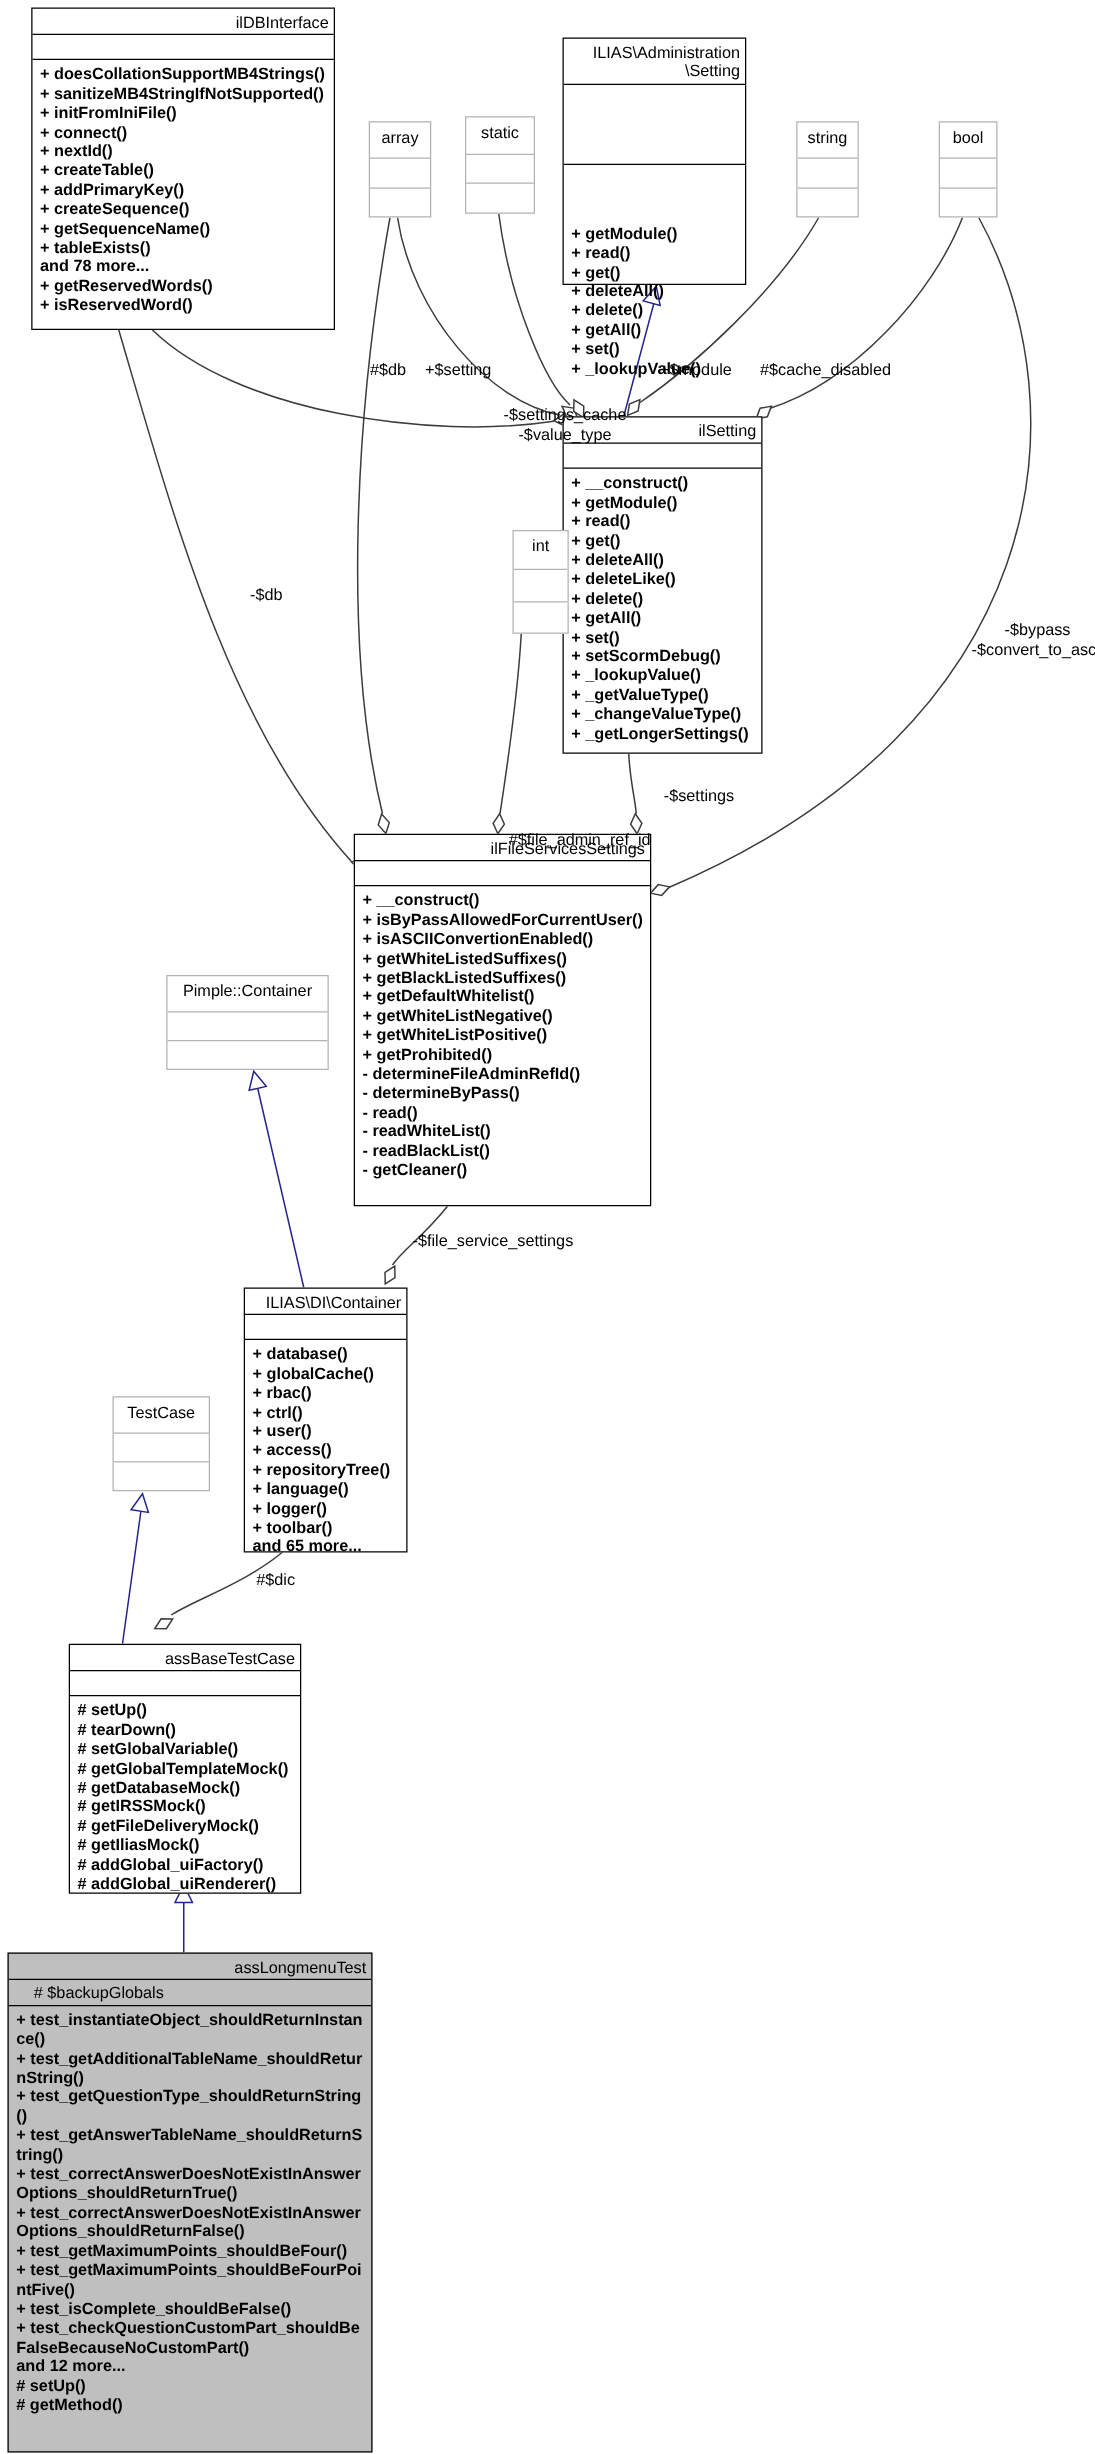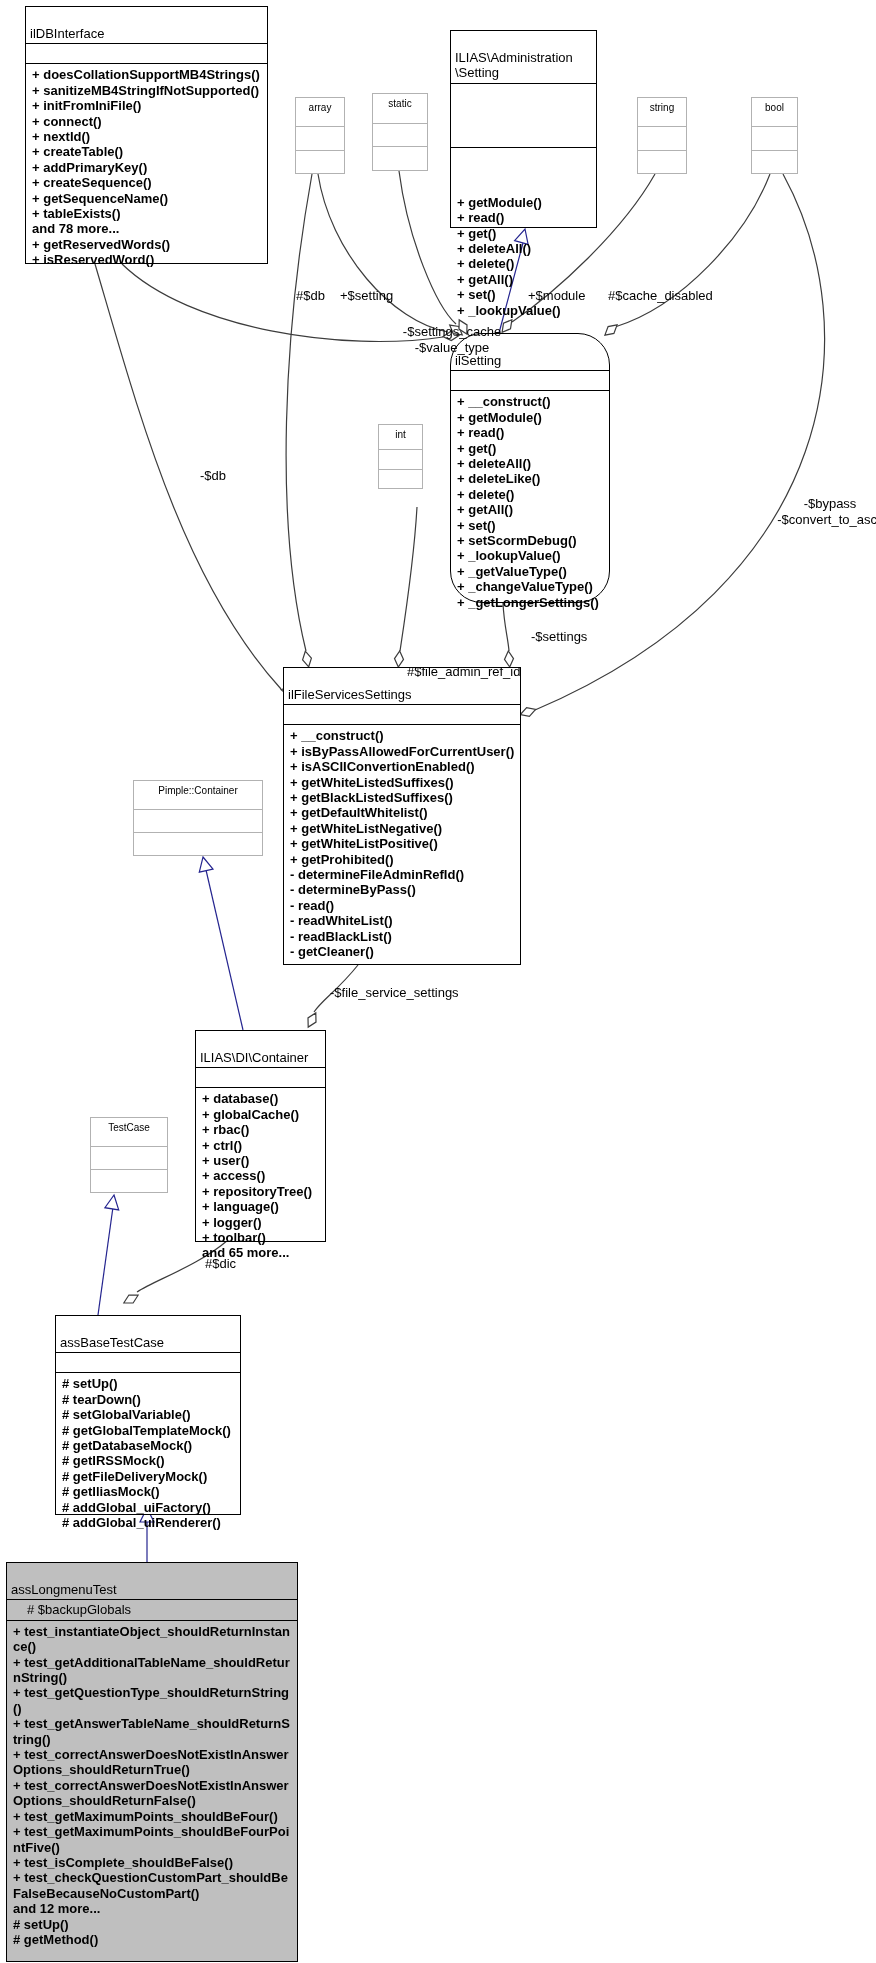--- a/index.html
+++ b/index.html
@@ -3,32 +3,32 @@
 <meta charset="utf-8">
 <style>
   html,body{margin:0;padding:0;background:#fff;}
   #canvas{position:relative;width:876px;height:1963px;background:#ffffff;overflow:hidden;
           font-family:"Liberation Sans","DejaVu Sans",sans-serif;color:#000;}
   svg.edges{position:absolute;left:0;top:0;width:876px;height:1963px;}
 
   
   .cls{position:absolute;background:#ffffff;border:1px solid #000;display:flex;flex-direction:column;
        font-size:13px;line-height:15.4px;box-sizing:border-box;}
-  .cls .ttl{text-align:left;padding:3px 4px 2px;border-bottom:1px solid #000;white-space:pre-line;margin-top:16px;}
+  .cls .ttl{text-align:right;padding:3px 4px 2px;border-bottom:1px solid #000;white-space:pre-line;}
   .cls .attrs{min-height:15px;border-bottom:1px solid #000;padding:2px 20px;}
   .cls .methods{flex:1;padding:3px 4px 3px 6px;font-weight:bold;}
   .cls .methods div{white-space:nowrap;}
 
   
   .hl{background:#bfbfbf;}
   .hl .methods div{white-space:normal;word-break:break-all;}
 
   
   .util{position:absolute;background:#ffffff;border:1px solid #b2b2b2;display:flex;flex-direction:column;
-        text-align:center;font-size:10px;box-sizing:border-box;}
+        text-align:center;font-size:13px;box-sizing:border-box;}
   .util .ttl{flex:1;padding:4px 3px 2px;}
   .util .cell{flex:1;border-top:1px solid #b2b2b2;}
 
   
   .lbl{position:absolute;font-size:13px;line-height:16px;white-space:pre-line;}
   .lbl.center{transform:translateX(-50%);text-align:center;margin-top:43px;}
 </style>
 </head>
 <body>
 
@@ -130,42 +130,42 @@
     <div class="cell"></div>
     <div class="cell"></div>
   </div>
 
   <div class="util" style="left:751px;top:97px;width:47px;height:77px;">
     <div class="ttl">bool</div>
     <div class="cell"></div>
     <div class="cell"></div>
   </div>
 
-  <div class="cls" style="left:450px;top:333px;width:160px;height:270px;border-radius:32px;">
+  <div class="cls" style="left:450px;top:333px;width:160px;height:270px;">
     <div class="ttl">ilSetting</div>
     <div class="attrs"></div>
     <div class="methods">
         <div>+ __construct()</div>
         <div>+ getModule()</div>
         <div>+ read()</div>
         <div>+ get()</div>
         <div>+ deleteAll()</div>
         <div>+ deleteLike()</div>
         <div>+ delete()</div>
         <div>+ getAll()</div>
         <div>+ set()</div>
         <div>+ setScormDebug()</div>
         <div>+ _lookupValue()</div>
         <div>+ _getValueType()</div>
         <div>+ _changeValueType()</div>
         <div>+ _getLongerSettings()</div>
       </div>
   </div>
 
-  <div class="util" style="left:378px;top:424px;width:45px;height:65px;">
+  <div class="util" style="left:410px;top:424px;width:45px;height:83px;">
     <div class="ttl">int</div>
     <div class="cell"></div>
     <div class="cell"></div>
   </div>
 
   <div class="cls" style="left:283px;top:667px;width:238px;height:298px;">
     <div class="ttl">ilFileServicesSettings</div>
     <div class="attrs"></div>
     <div class="methods">
         <div>+ __construct()</div>

